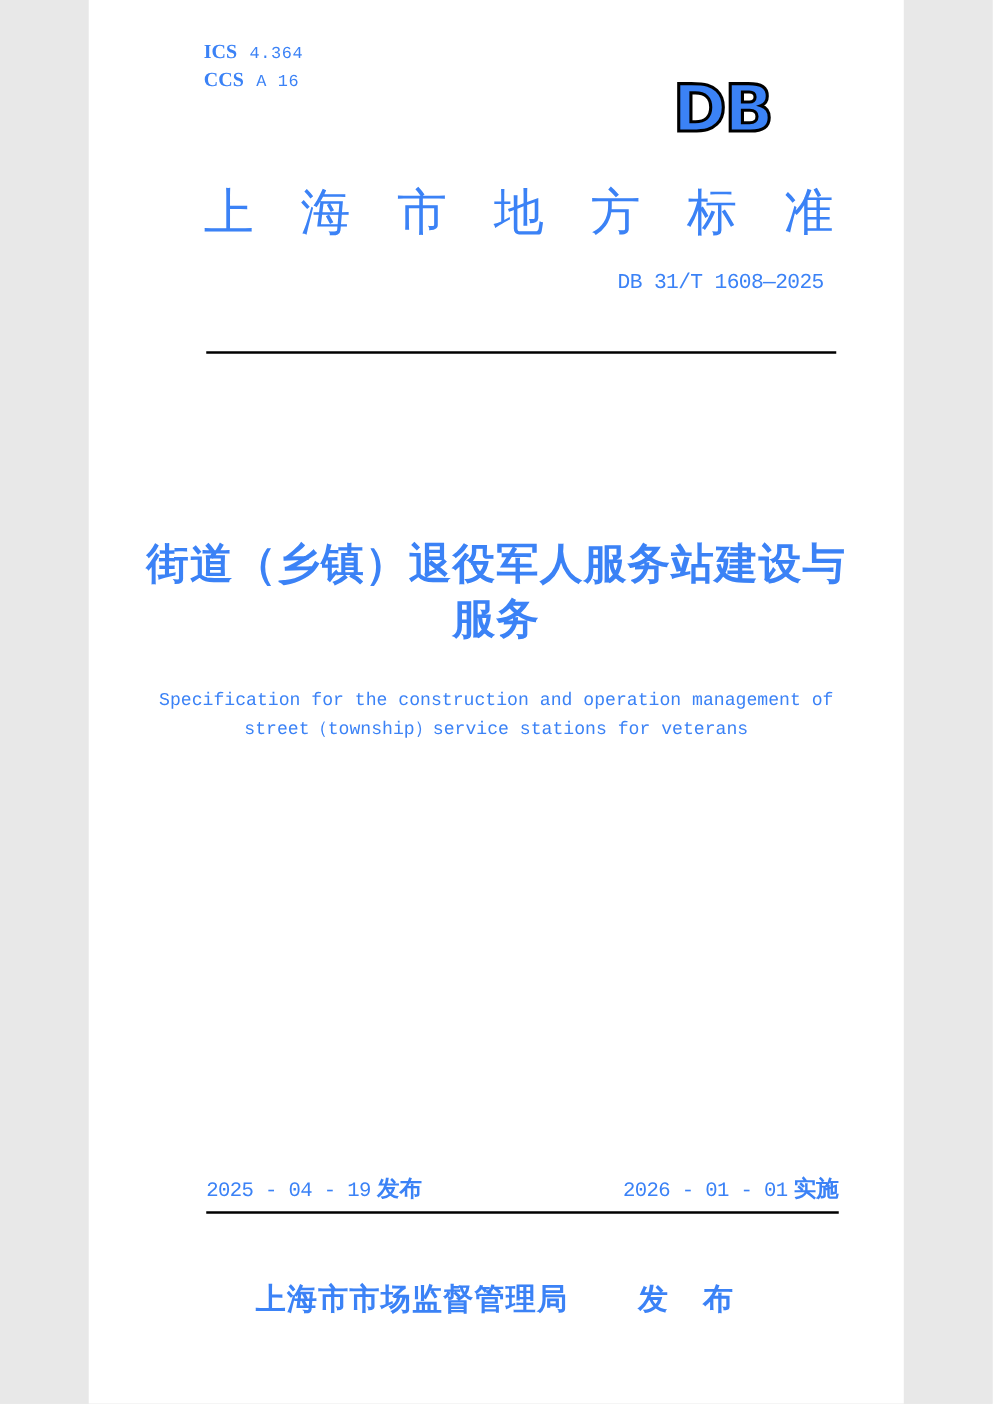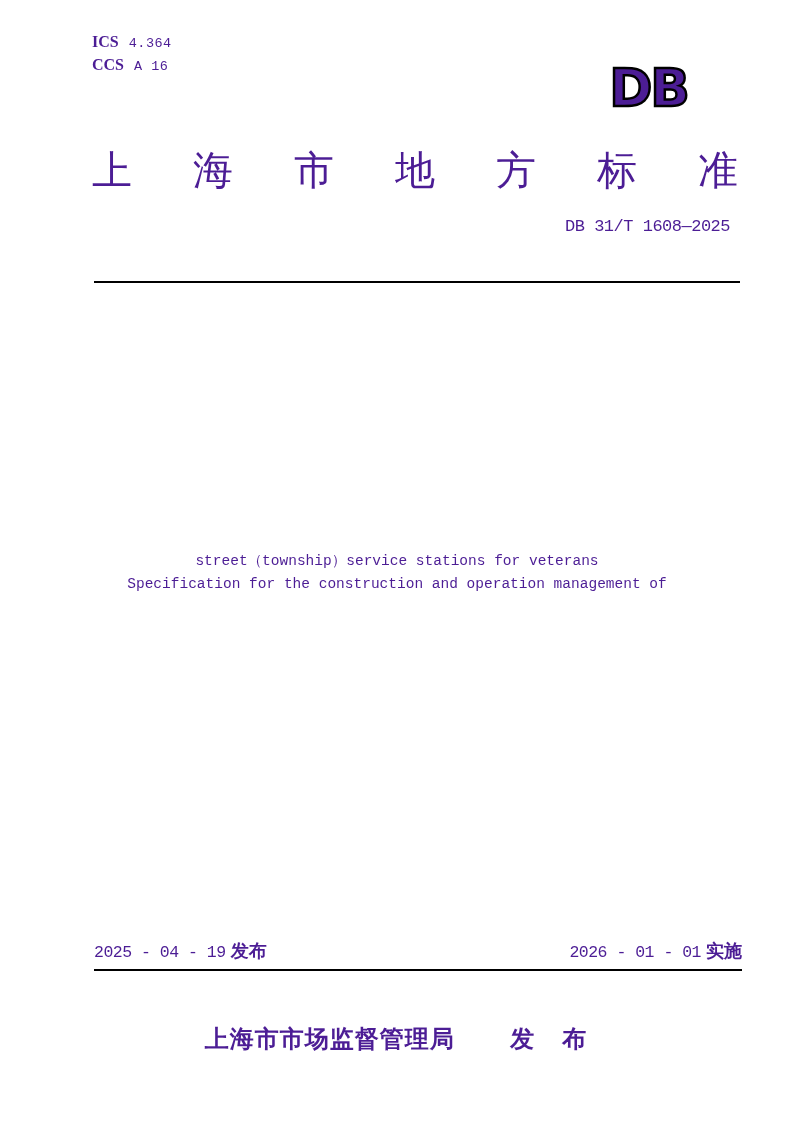--- a/index.html
+++ b/index.html
@@ -1,22 +1,22 @@
 <!DOCTYPE html>
 <html><head>
 <meta charset="utf-8">
 <style>
   html, body { margin: 0; padding: 0; background: #e8e8e8; }
   .page {
     position: relative;
-    width: 794px;
+    width: 652px;
     height: 1123px;
     margin: 0 auto;
     background: #ffffff;
-    color: #4c1d95;
+    color: #3b82f6;
     font-family: "Liberation Sans", sans-serif;
     overflow: hidden;
     text-decoration: underline;
   }
 
   
   .codes {
     position: absolute;
     left: 92px;
     top: 33px;
@@ -178,25 +178,26 @@
     <span class="logo-db">DB</span>
   </div>
 
   <div class="standard-category">上海市地方标准</div>
 
   <div class="standard-number">DB 31/T 1608—2025</div>
 
   <div class="rule-top"></div>
 
   <div class="doc-title">
+    <div>街道（乡镇）退役军人服务站建设与服务</div>
   </div>
 
   <div class="subtitle-en">
+    <div>Specification for the construction and operation management of</div>
     <div>street（township）service stations for veterans</div>
-    <div>Specification for the construction and operation management of</div>
   </div>
 
   <div class="dates-row">
     <div class="date-group">
       <span class="date-value">2025 - 04 - 19</span>
       <span class="date-label">发布</span>
     </div>
     <div class="date-group">
       <span class="date-value">2026 - 01 - 01</span>
       <span class="date-label">实施</span>

